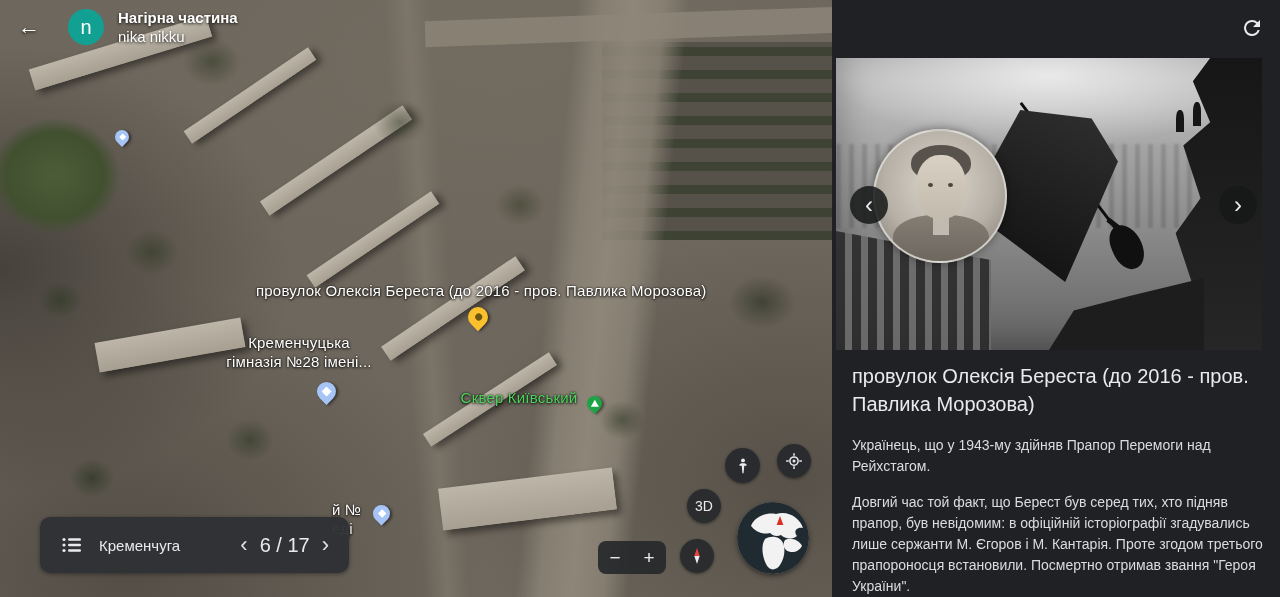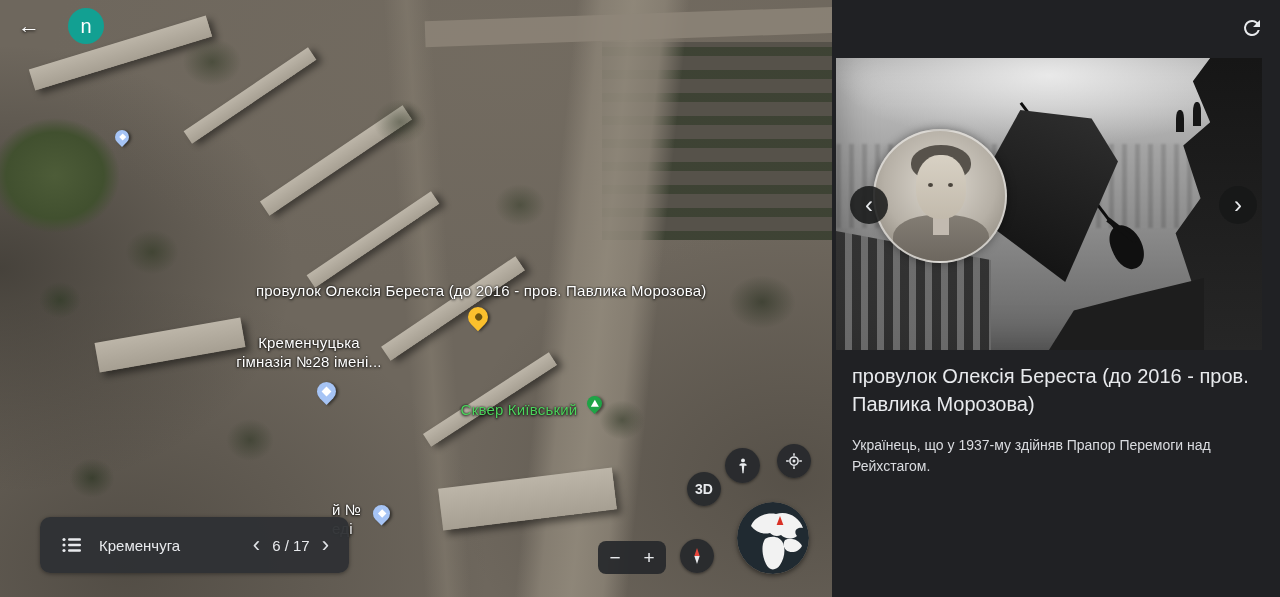--- a/index.html
+++ b/index.html
@@ -56,22 +56,22 @@
   .hdr-text { margin-left:14px; color:#fff; text-shadow:0 1px 3px rgba(0,0,0,.9); }
   .hdr-title { font-size:15px; font-weight:700; line-height:19px; }
   .hdr-sub { font-size:15px; font-weight:400; line-height:19px; }
 
   
   .map-label { position:absolute; color:#fff; font-size:15px; font-weight:500; text-align:center;
                white-space:pre-line; line-height:19px; letter-spacing:.2px; z-index:3; cursor:pointer;
                text-shadow:0 1px 3px rgba(0,0,0,.95), 0 0 2px rgba(0,0,0,.8); }
   #lbl-school7   { left:28px;  top:80px;  width:190px; }
   #lbl-street    { left:256px; top:281px; width:448px; white-space:nowrap; }
-  #lbl-gymnasium { left:223px; top:333px; width:172px; }
-  #lbl-park      { left:460px; top:400px; width:118px; white-space:nowrap; color:#4cd45c; }
+  #lbl-gymnasium { left:213px; top:333px; width:172px; }
+  #lbl-park      { left:460px; top:388px; width:118px; white-space:nowrap; color:#4cd45c; }
   #lbl-partial   { left:332px; top:500px; width:44px; text-align:left; z-index:2; }
 
   
   .pin { position:absolute; z-index:3; cursor:pointer; }
   .pin-body { border-radius:50% 50% 50% 0; transform:rotate(-45deg);
               box-shadow:1px 2px 3px rgba(0,0,0,.5); display:flex; align-items:center; justify-content:center; }
   .pin-yellow .pin-body { width:20px; height:20px; background:#fbc02d; }
   .pin-yellow .pin-dot { width:7px; height:7px; border-radius:50%; background:#6d5410; }
   .pin-blue .pin-body { background:#a6c4f5; }
   .pin-blue .pin-sq { background:#fff; }
@@ -88,33 +88,33 @@
   #pin-park { left:587px; top:396px; }
 
   
   .contents { position:absolute; left:40px; top:517px; width:309px; height:56px; z-index:5;
               background:rgba(47,49,52,.96); border-radius:10px; display:flex; align-items:center;
               color:#e8eaed; box-shadow:0 1px 4px rgba(0,0,0,.4); cursor:pointer; }
   .toc-icon { margin-left:22px; display:flex; }
   .contents-label { margin-left:17px; font-size:15px; }
   .contents-spacer { flex:1; }
   .pg-chev { font-size:22px; line-height:1; color:#dfe2e6; padding:0 6px; cursor:pointer; }
-  .pg-num { font-size:15px; margin:0 6px; }
+  .pg-num { font-size:20px; margin:0 6px; }
   .contents-pad { width:14px; }
 
   
   .zoom-pill { position:absolute; left:598px; top:541px; width:68px; height:33px; z-index:5;
                background:rgba(38,40,43,.92); border-radius:8px; display:flex; align-items:center; }
   .zoom-btn { flex:1; text-align:center; color:#e8eaed; font-size:19px; line-height:33px; cursor:pointer; }
   .ctl { position:absolute; border-radius:50%; background:rgba(38,40,43,.92); z-index:5;
          display:flex; align-items:center; justify-content:center; color:#e8eaed;
          box-shadow:0 1px 3px rgba(0,0,0,.45); cursor:pointer; }
   #ctl-pegman { left:725px; top:448px; width:35px; height:35px; }
   #ctl-loc { left:777px; top:444px; width:34px; height:34px; }
-  #ctl-3d { left:687px; top:472px; width:34px; height:34px; font-size:14px; font-weight:700; }
+  #ctl-3d { left:687px; top:489px; width:34px; height:34px; font-size:14px; font-weight:400; }
   #ctl-compass { left:680px; top:539px; width:34px; height:34px; }
   #ctl-globe { left:737px; top:502px; width:72px; height:72px; border-radius:50%; overflow:hidden;
                z-index:5; cursor:pointer; box-shadow:0 2px 5px rgba(0,0,0,.5), inset 0 0 0 1px rgba(255,255,255,.12); position:absolute; }
 
   
   .statusbar { position:absolute; left:0; bottom:0; width:832px; height:13px; z-index:6;
                background:rgba(24,25,27,.55); overflow:hidden; color:#fff; font-size:11px; }
   .statusbar span { position:absolute; top:3px; white-space:nowrap; }
   #st-google { left:20px; top:2px; font-weight:700; font-size:13px; letter-spacing:.4px; }
   #st-donut { position:absolute; left:96px; top:3px; width:12px; height:12px; border:3px solid #4285f4;
@@ -230,20 +230,24 @@
     </div>
     <div class="pin pin-green" id="pin-park">
       <div class="pin-body">
           <span class="pin-tree"></span>
         </div>
     </div>
 
     <div class="map-header">
       <span class="back-arrow">←</span>
       <div class="avatar">n</div>
+      <div class="hdr-text">
+        <div class="hdr-title">Нагірна частина</div>
+        <div class="hdr-sub">nika nikku</div>
+      </div>
     </div>
 
     <div class="contents">
       <span class="toc-icon">
         <svg width="20" height="16" viewBox="0 0 20 16" fill="#e8eaed">
           <circle cx="2" cy="2.5" r="1.6"></circle>
             <rect x="6" y="1.3" width="13" height="2.4" rx="1.2"></rect>
           <circle cx="2" cy="8" r="1.6"></circle>
             <rect x="6" y="6.8" width="13" height="2.4" rx="1.2"></rect>
           <circle cx="2" cy="13.5" r="1.6"></circle>
@@ -323,16 +327,17 @@
         <div class="pt-eye l"></div>
         <div class="pt-eye r"></div>
       </div>
     </div>
 
     <div class="photo-nav" id="nav-prev">‹</div>
     <div class="photo-nav" id="nav-next">›</div>
 
     <div class="panel-text">
       <h2 class="panel-title">провулок Олексія Береста (до 2016 - пров. Павлика Морозова)</h2>
-      <p class="panel-para">Українець, що у 1937-му здійняв Прапор Перемоги над Рейхстагом.</p>
+      <p class="panel-para">Українець, що у 1943-му здійняв Прапор Перемоги над Рейхстагом.</p>
+      <p class="panel-para">Довгий час той факт, що Берест був серед тих, хто підняв прапор, був невідомим: в офіційній історіографії згадувались лише сержанти М. Єгоров і М. Кантарія. Проте згодом третього прапороносця встановили. Посмертно отримав звання "Героя України".</p>
     </div>
   </div>
 </div>
 
 </body></html>

